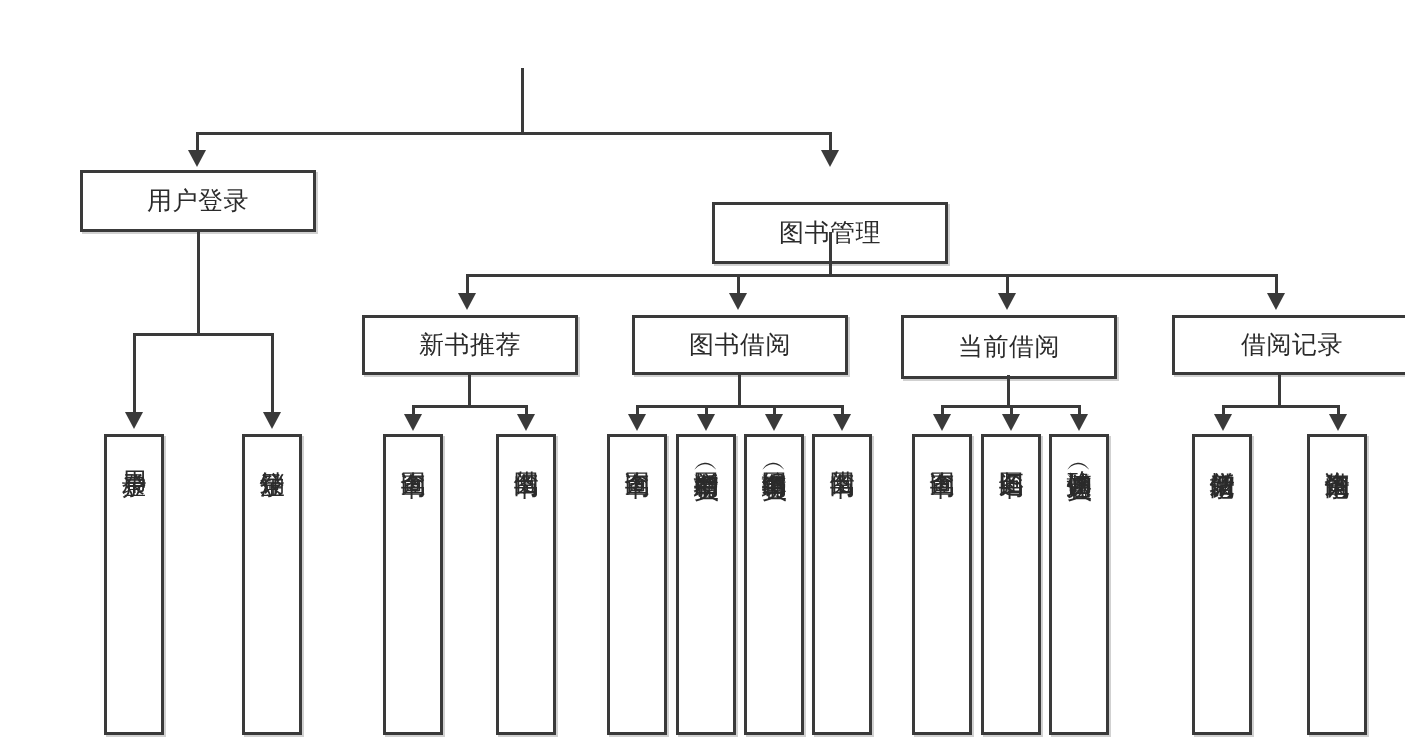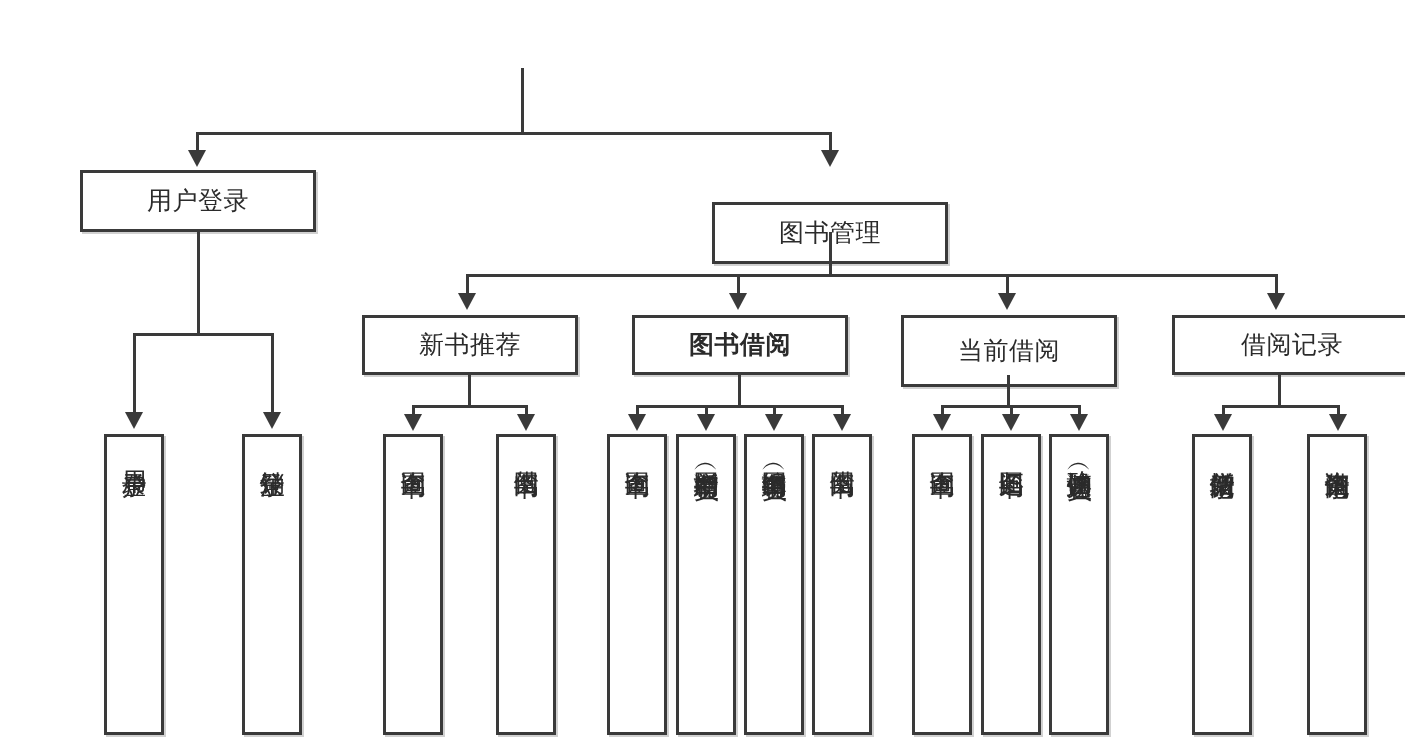--- a/index.html
+++ b/index.html
@@ -112,24 +112,24 @@
   <div class="edge v" style="left:737px; top:274px; height:22px;"></div>
   <div class="arrow" style="left:729px; top:293px;"></div>
   <div class="edge v" style="left:1006px; top:274px; height:22px;"></div>
   <div class="arrow" style="left:998px; top:293px;"></div>
   <div class="edge v" style="left:1275px; top:274px; height:22px;"></div>
   <div class="arrow" style="left:1267px; top:293px;"></div>
 
   <div class="node horiz" style="left:362px; top:315px; width:216px; height:60px;">
     <span class="lbl">新书推荐</span>
   </div>
-  <div class="node horiz" style="left:632px; top:315px; width:216px; height:60px;font-weight:bold;">
+  <div class="node horiz" style="left:632px; top:315px; width:216px; height:60px;">
     <span class="lbl">图书借阅</span>
   </div>
-  <div class="node horiz" style="left:901px; top:315px; width:216px; height:72px;">
+  <div class="node horiz" style="left:901px; top:315px; width:216px; height:64px;">
     <span class="lbl">当前借阅</span>
   </div>
   <div class="node horiz" style="left:1172px; top:315px; width:240px; height:60px;">
     <span class="lbl">借阅记录</span>
   </div>
 
   <div class="edge v" style="left:468px; top:375px; height:32px;"></div>
   <div class="edge h" style="left:412px; top:405px; width:116px;"></div>
   <div class="edge v" style="left:412px; top:405px; height:12px;"></div>
   <div class="arrow" style="left:404px; top:414px;"></div>

